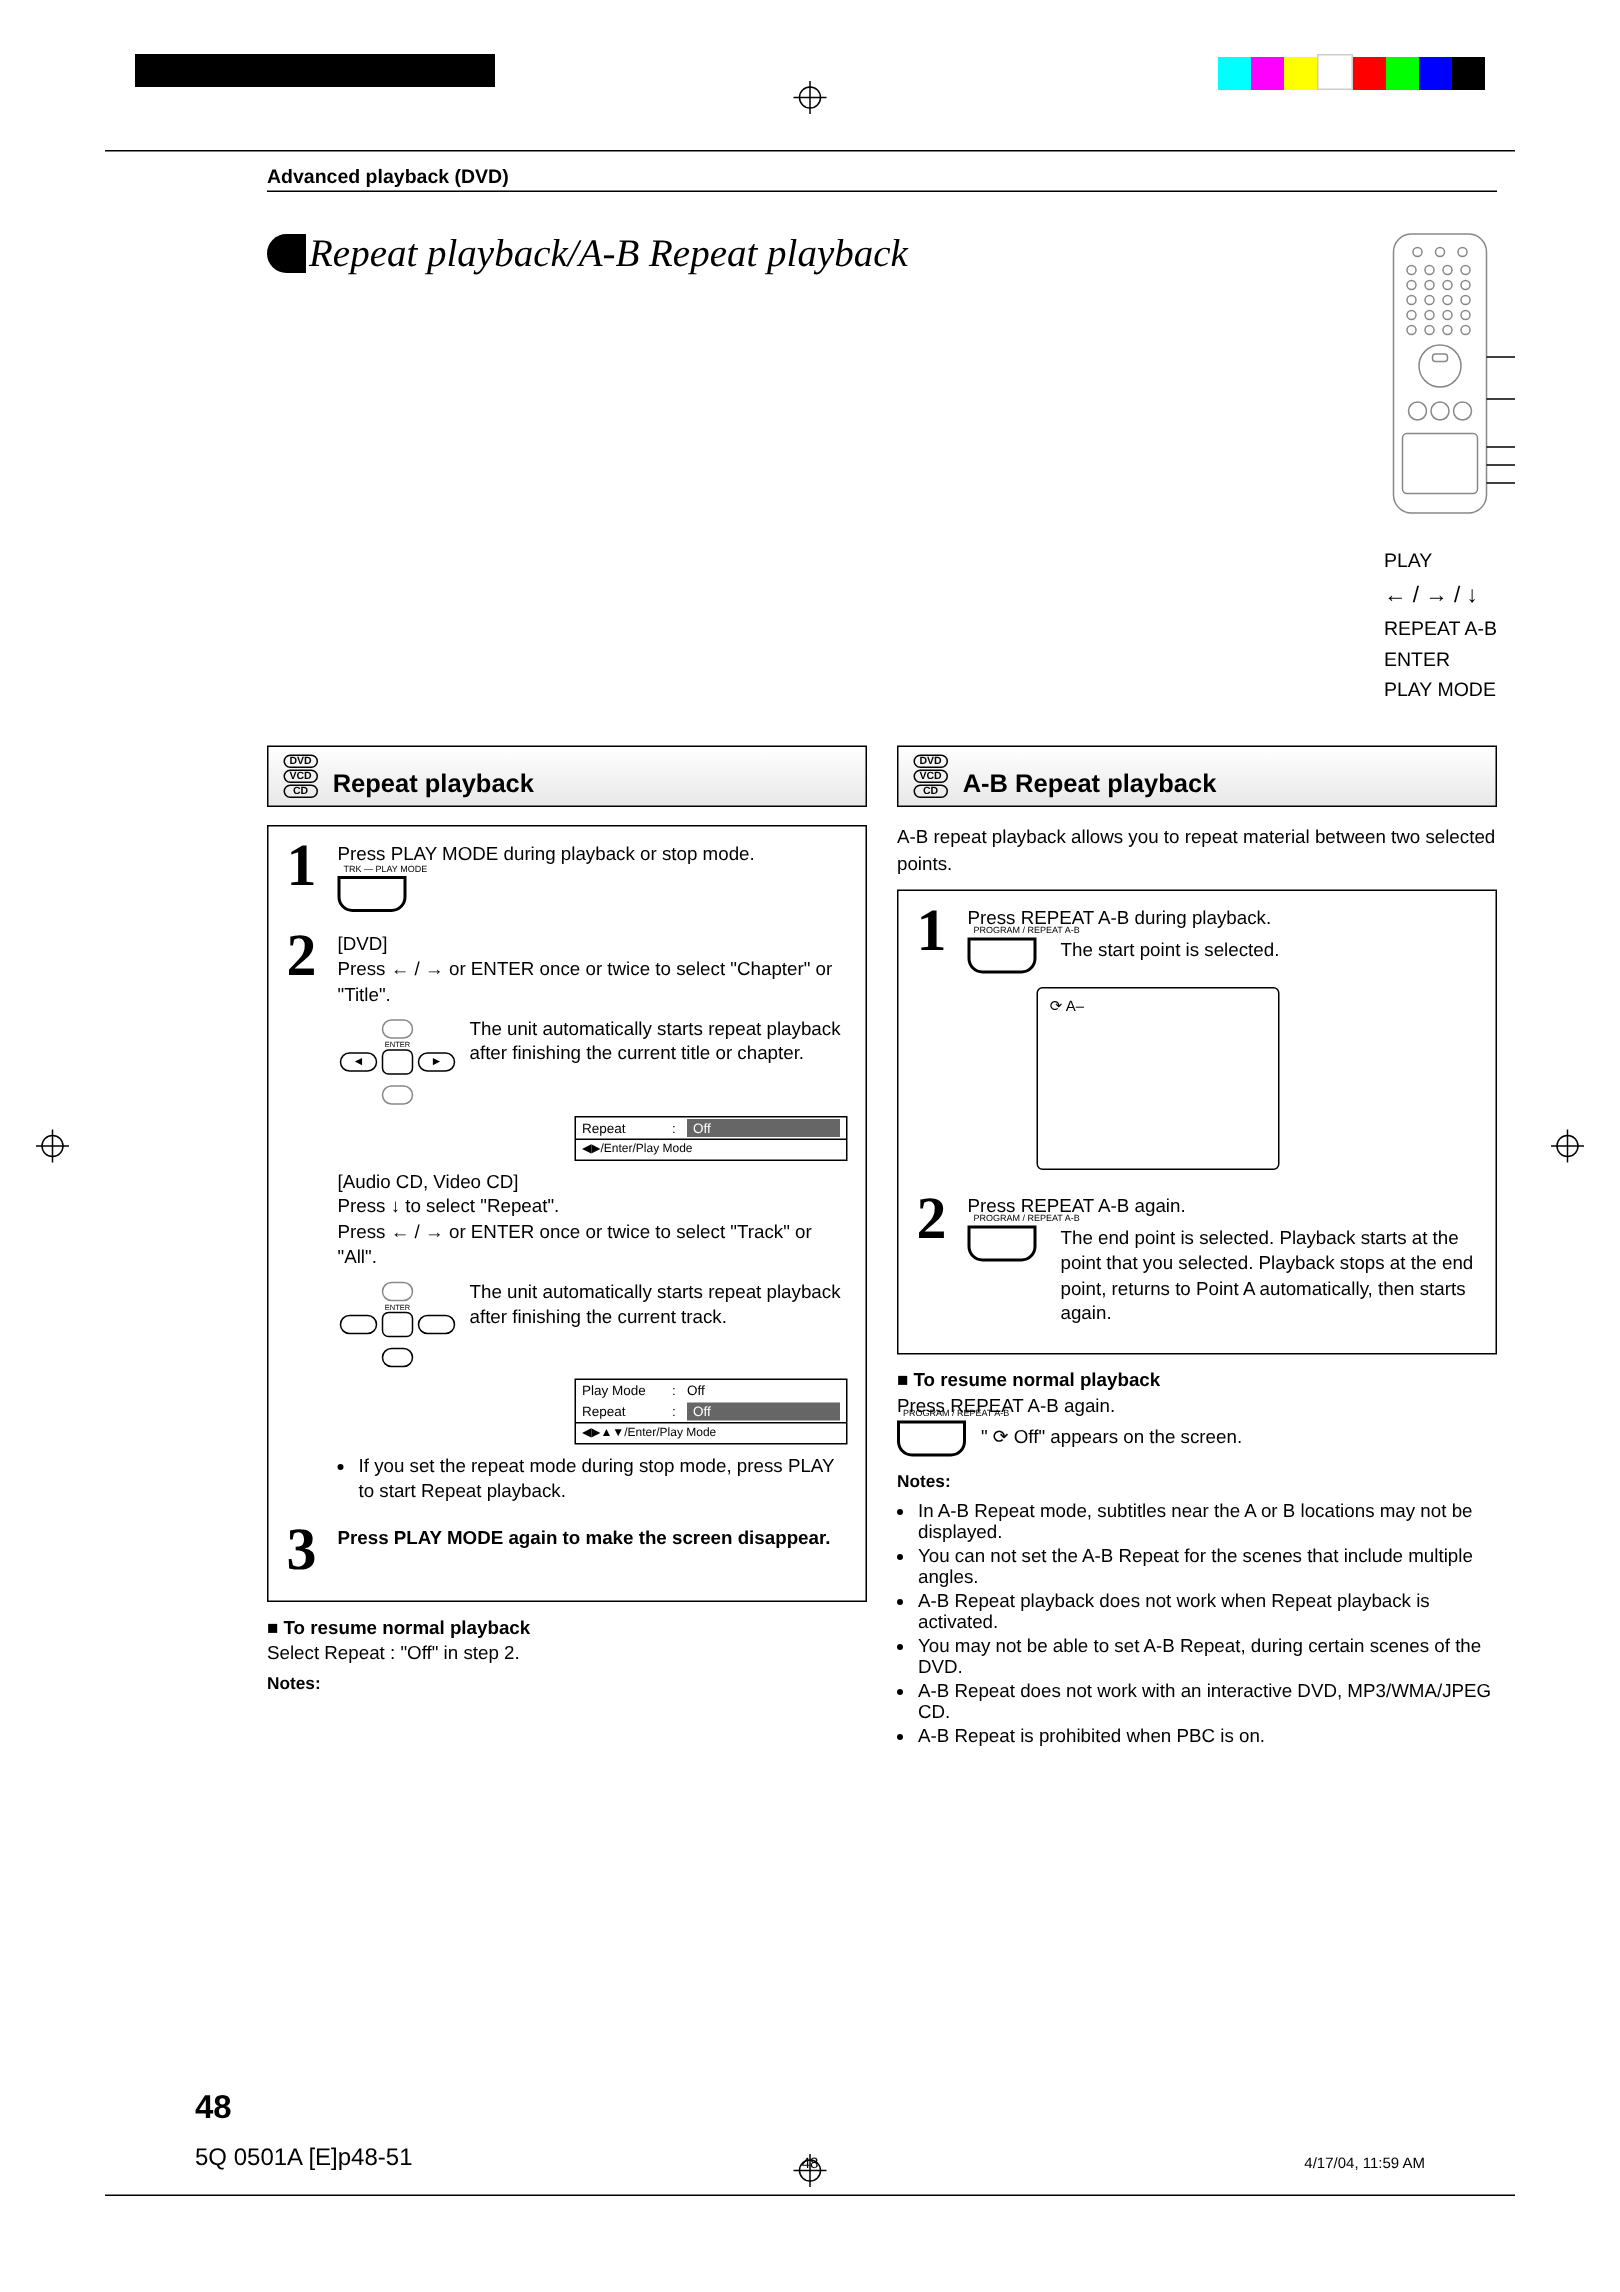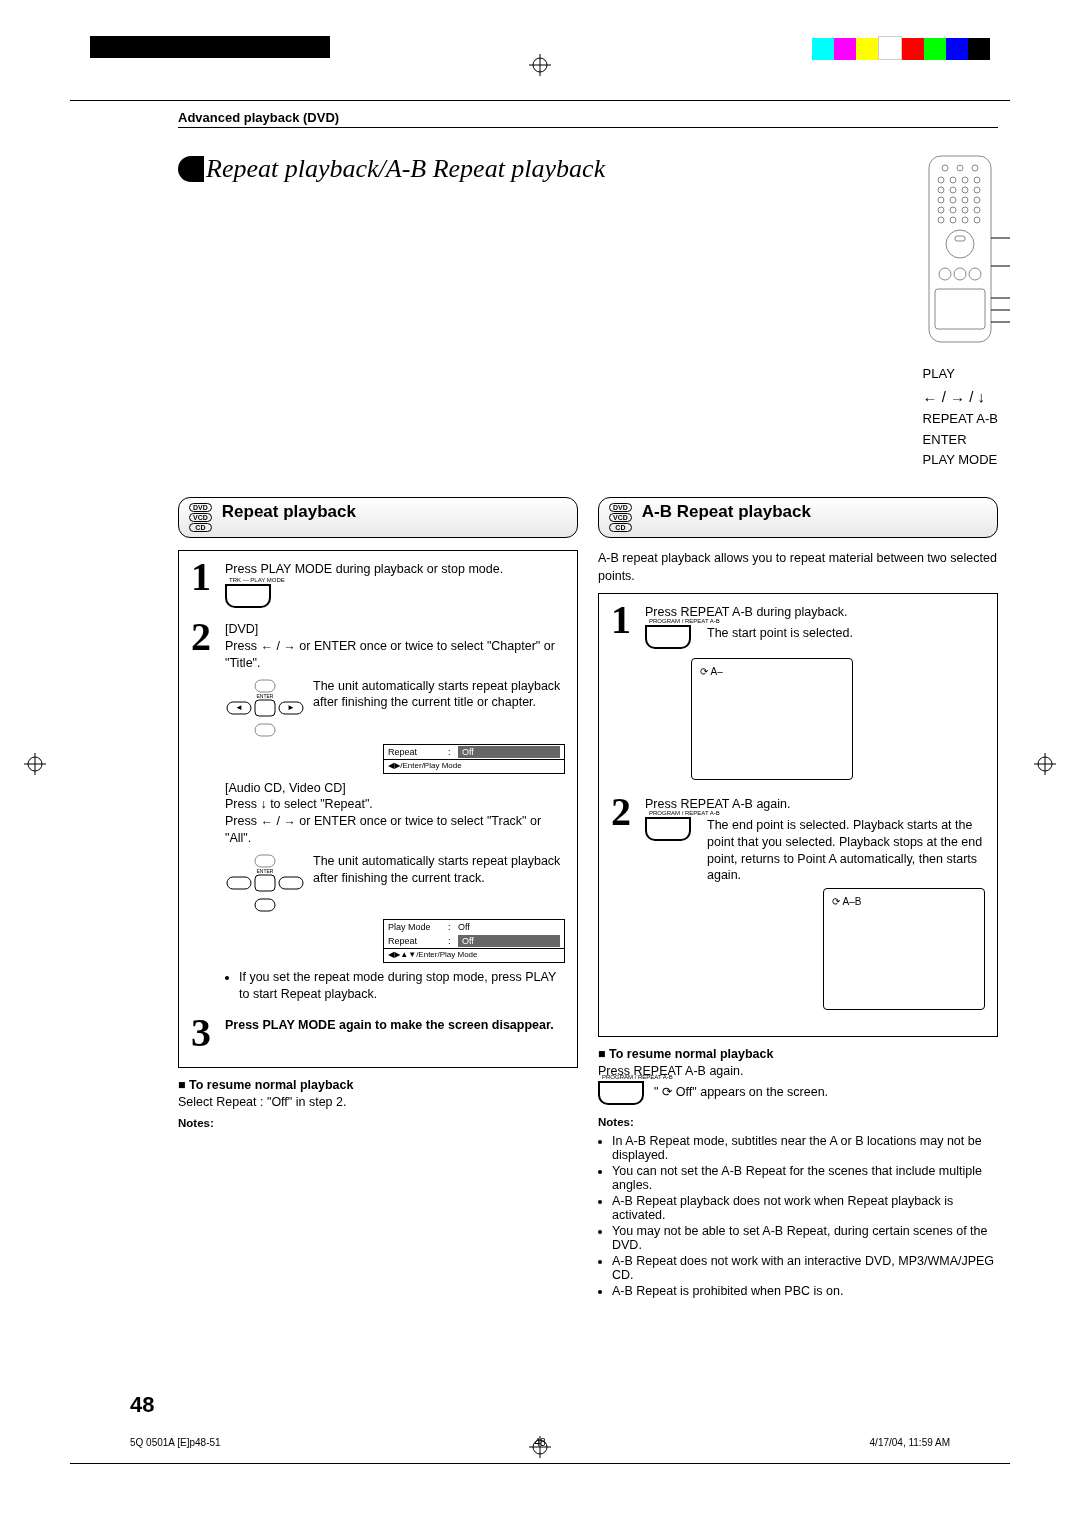--- a/index.html
+++ b/index.html
@@ -40,25 +40,25 @@
   .remote-area { margin-left:auto; display:flex; gap:20px; align-items:center;flex-direction:column;}
   .remote-labels { font-size:13px; line-height:1.6; }
   .remote-labels .arrows { font-size:15px;}
 
   .columns { display:flex; gap:20px;}
   .col { width:400px;}
 
   .section-header {
     background:linear-gradient(#fff,#e8e8e8);
     border:1px solid #000;
-    border-radius:12px;
+    border-radius:0;
     padding:4px 10px;
     font-weight:bold;
     font-size:17px;
-    display:flex; align-items:flex-start; gap:10px;
+    display:flex; align-items:flex-end; gap:10px;
     margin-bottom:12px;
   }
   .disc-badge{ font-size:7px; line-height:1; text-align:center;}
   .disc-badge span{ display:block; border:1px solid #000; border-radius:10px; padding:0 3px; margin:1px 0;}
 
   .boxed { border:1px solid #000; padding:10px 12px; margin-bottom:10px;}
   .step { display:flex; gap:8px; margin-bottom:8px;}
   .stepnum { font-size:40px; font-weight:bold; font-family:"Times New Roman",serif; line-height:0.8; width:26px; flex-shrink:0;}
   .steptxt { font-size:12.5px; line-height:1.35;}
   .steptxt.b{font-weight:bold;}
@@ -76,21 +76,21 @@
   .bullets li{ margin-bottom:2px; list-style:disc;}
   .sq-heading{ font-weight:bold; font-size:12.5px; margin:8px 0 2px;}
   .sq-heading::before{content:"■ "; }
   .notes-hd{font-weight:bold; font-size:11.5px; margin-top:6px;}
   .plain{font-size:12.5px; line-height:1.4;}
 
   .tv-frame{ border:1px solid #000; width:160px; height:120px; border-radius:4px; margin:4px 0 8px; position:relative;}
   .tv-frame .tag{ position:absolute; top:6px; left:8px; font-size:10px;}
 
   .pagenum { position:absolute; left:130px; bottom:110px; font-size:22px; font-weight:bold;}
-  .foot-left{position:absolute; left:130px; bottom:80px; font-size:10px;}
+  .foot-left{position:absolute; left:130px; bottom:80px; font-size:16px;}
   .foot-mid{position:absolute; left:50%; transform:translateX(-50%); bottom:80px; font-size:10px;}
   .foot-right{position:absolute; right:130px; bottom:80px; font-size:10px;}
 
   .rule-top{position:absolute; top:100px; left:70px; right:70px; border-top:1px solid #000;}
   .rule-bottom{position:absolute; bottom:64px; left:70px; right:70px; border-top:1px solid #000;}
   svg{overflow:visible;}
 </style>
 </head>
 <body>
 
@@ -321,25 +321,20 @@
           </div>
           <div class="step">
               <div class="stepnum">2</div>
             <div class="steptxt">
               <div class="b">Press REPEAT A-B again.</div>
               <div style="display:flex; gap:16px; align-items:flex-start; margin-top:4px;">
                 <div><span class="chiclet"><span class="chiclet-lbl">PROGRAM /
 REPEAT A-B</span></span></div>
                 <div>The end point is selected. Playback starts at the point that you selected. Playback stops at the end point, returns to Point A automatically, then starts again.</div>
               </div>
-              <div style="display:flex; justify-content:flex-end;">
-                  <div class="tv-frame">
-                    <span class="tag">⟳ A–B</span>
-                  </div>
-                </div>
             </div>
           </div>
         </div>
 
         <div class="sq-heading">To resume normal playback</div>
         <div class="plain">
           <span>Press REPEAT A-B again.</span><br>
           <span style="display:inline-flex;align-items:center;gap:10px;">
             <span class="chiclet">
                 <span class="chiclet-lbl">PROGRAM /

